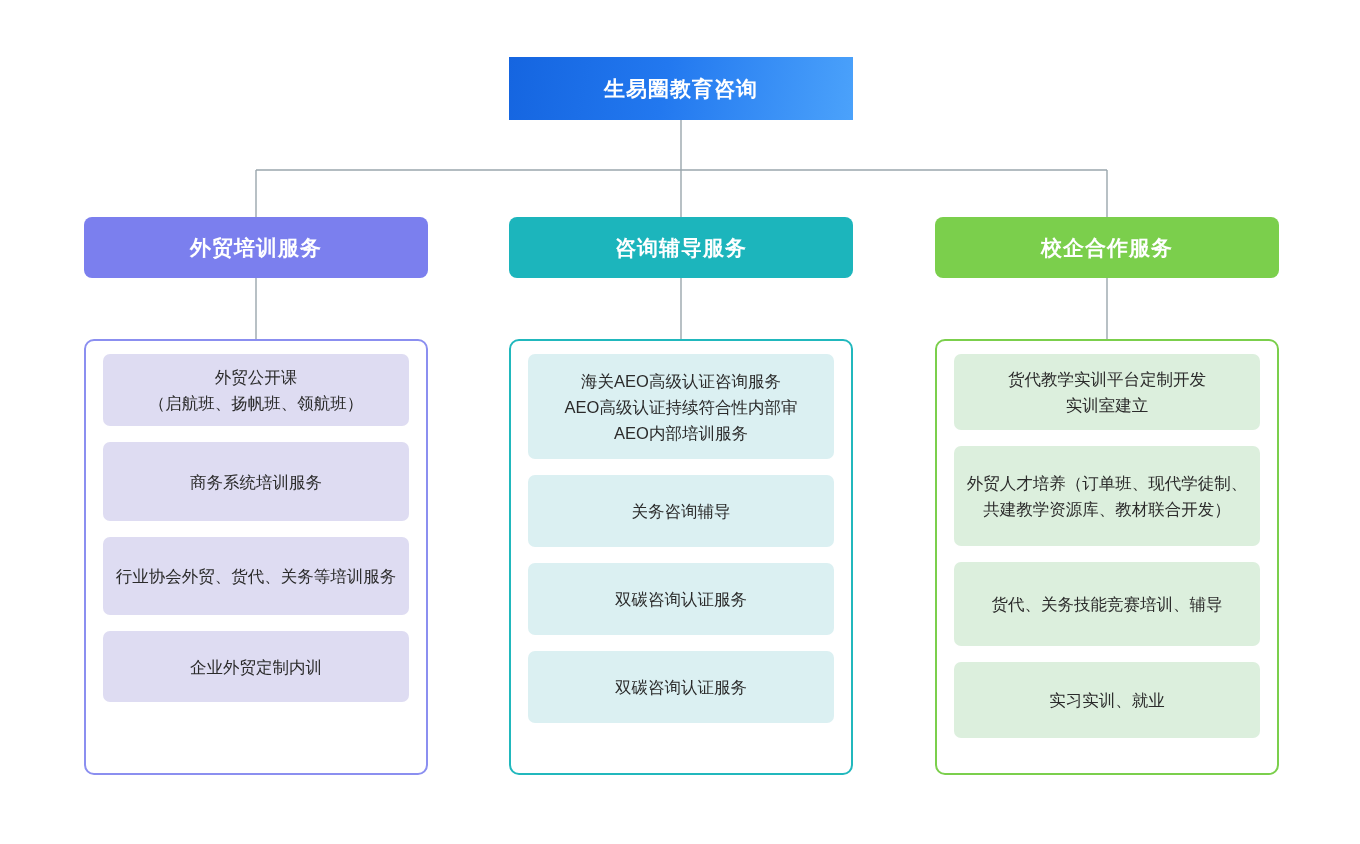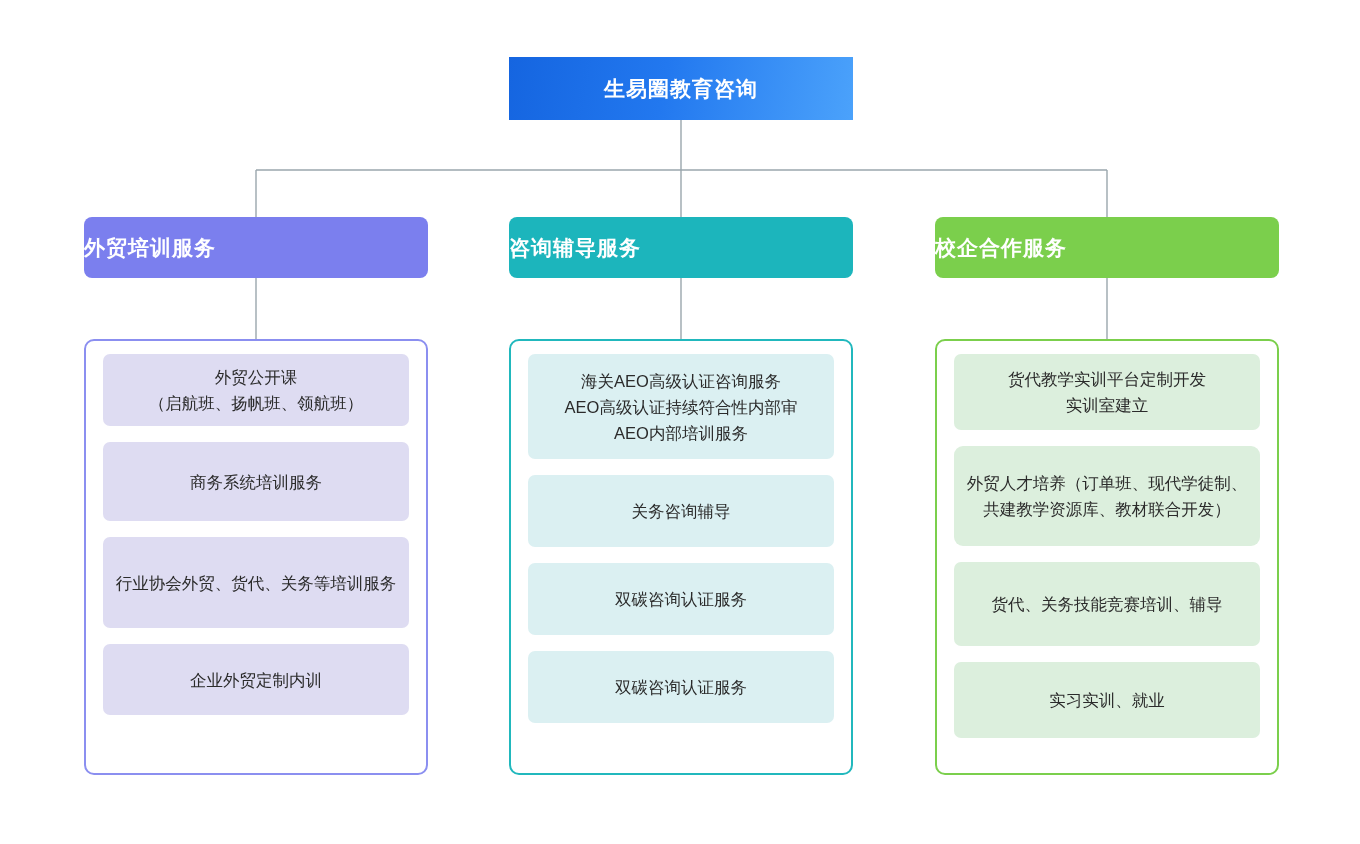--- a/index.html
+++ b/index.html
@@ -55,20 +55,21 @@
 
   
   .branch-header {
     position: absolute;
     top: 217px;
     width: 344px;
     height: 61px;
     border-radius: 8px;
     display: flex;
     align-items: center;
+    justify-content: center;
     box-sizing: border-box;
   }
   .branch-header .node-title {
     color: #ffffff;
     font-size: 21px;
     font-weight: bold;
     letter-spacing: 1px;
   }
   #header-col-0 { left: 84px;  background: #7b7fee; }
   #header-col-1 { left: 509px; background: #1cb5bc; }
@@ -109,30 +110,30 @@
   }
   .leaf:last-child { margin-bottom: 0; }
 
   #body-col-0 .leaf { background: #dedcf2; }
   #body-col-1 .leaf { background: #dbf0f2; }
   #body-col-2 .leaf { background: #dcefdd; }
 
   
   #body-col-0 .leaf-0 { height: 72px; }
   #body-col-0 .leaf-1 { height: 79px; }
-  #body-col-0 .leaf-2 { height: 91px; }
+  #body-col-0 .leaf-2 { height: 78px; }
   #body-col-0 .leaf-3 { height: 71px; }
 
   #body-col-1 .leaf-0 { height: 105px; }
   #body-col-1 .leaf-1 { height: 72px; }
   #body-col-1 .leaf-2 { height: 72px; }
   #body-col-1 .leaf-3 { height: 72px; }
 
   #body-col-2 .leaf-0 { height: 76px; }
-  #body-col-2 .leaf-1 { height: 100px; border-radius: 9px; }
+  #body-col-2 .leaf-1 { height: 100px; }
   #body-col-2 .leaf-2 { height: 84px; }
   #body-col-2 .leaf-3 { height: 76px; }
 </style>
 </head>
 <body>
 
 <div id="chart-root">
 
   <svg id="connectors" viewBox="0 0 1360 844" width="1360" height="844" aria-hidden="true">
 

